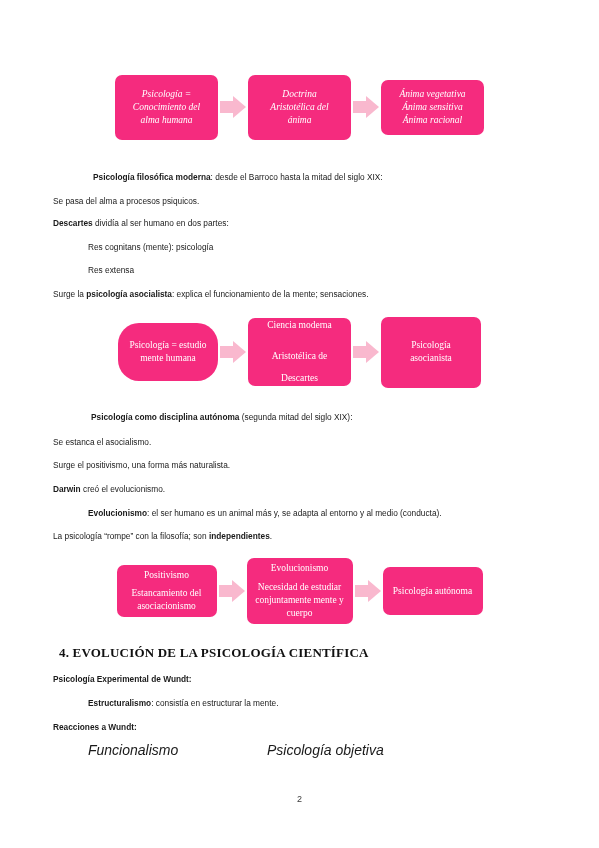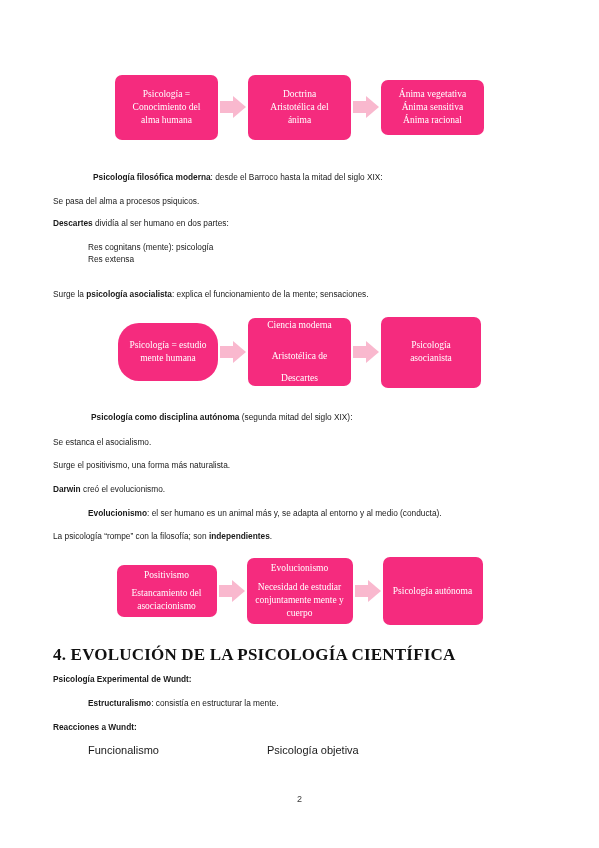--- a/index.html
+++ b/index.html
@@ -80,52 +80,53 @@
     font-size: 8.3px;
     line-height: 11px;
     color: #1a1a1a;
     white-space: nowrap;
   }
   .tline.ind1 { left: 88px; }
   .tline b { font-weight: bold; }
 
   .heading {
     position: absolute;
-    left: 53px;
+    left: 59px;
     font-family: "Liberation Serif", serif;
     font-weight: bold;
-    font-size: 17px;
+    font-size: 13px;
     letter-spacing: 0.2px;
     color: #111111;
     white-space: nowrap;
   }
 
   .pagenum {
     position: absolute;
     left: 0;
     width: 599px;
     text-align: center;
     font-size: 9px;
     color: #3a3a3a;
   }
 
   .col2 {
     position: absolute;
-    font-size: 11px;
+    font-size: 14px;
     line-height: 11px;
     color: #1a1a1a;
     white-space: nowrap;
+    font-style: italic;
   }
 </style>
 </head>
 <body>
 
 <div class="page">
 
-  <div class="diagram" style="top:72px;height:70px;">
+  <div class="diagram" style="top:72px;height:70px;font-style:italic;">
     <div class="dbox" style="width:103px;height:65px;">
       <span class="ln">Psicología =</span>
       <span class="ln">Conocimiento del</span>
       <span class="ln">alma humana</span>
     </div>
     <div class="darrow"></div>
     <div class="dbox" style="width:103px;height:65px;">
       <span class="ln">Doctrina</span>
       <span class="ln">Aristotélica del</span>
       <span class="ln">ánima</span>
@@ -135,21 +136,21 @@
       <span class="ln">Ánima vegetativa</span>
       <span class="ln">Ánima sensitiva</span>
       <span class="ln">Ánima racional</span>
     </div>
   </div>
 
   <div class="tline" style="top:172px;padding-left:40px;"><b>Psicología filosófica moderna</b><span>: desde el Barroco hasta la mitad del siglo XIX:</span></div>
   <div class="tline" style="top:196px;"><span>Se pasa del alma a procesos psiquicos.</span></div>
   <div class="tline" style="top:218px;"><b>Descartes</b><span> dividía al ser humano en dos partes:</span></div>
   <div class="tline ind1" style="top:242px;"><span>Res cognitans (mente): psicología</span></div>
-  <div class="tline ind1" style="top:254px;"><span>Res extensa</span></div>
+  <div class="tline ind1" style="top:265px;"><span>Res extensa</span></div>
   <div class="tline" style="top:289px;"><span>Surge la </span><b>psicología asocialista</b><span>: explica el funcionamiento de la mente; sensaciones.</span></div>
 
   <div class="diagram" style="top:318px;height:68px;">
     <div class="dbox" style="width:100px;height:58px;border-radius:21px;">
       <span class="ln">Psicología = estudio</span>
       <span class="ln">mente humana</span>
     </div>
     <div class="darrow"></div>
     <div class="dbox" style="width:103px;height:68px;gap:9px;">
       <span class="ln">Ciencia moderna</span>
@@ -180,21 +181,21 @@
     </div>
     <div class="darrow"></div>
     <div class="dbox" style="width:106px;height:66px;">
       <span class="ln">Evolucionismo</span>
       <span class="gap"></span>
       <span class="ln">Necesidad de estudiar</span>
       <span class="ln">conjuntamente mente y</span>
       <span class="ln">cuerpo</span>
     </div>
     <div class="darrow"></div>
-    <div class="dbox" style="width:100px;height:68px;">
+    <div class="dbox" style="width:100px;height:48px;">
       <span class="ln">Psicología autónoma</span>
     </div>
   </div>
 
   <div class="heading" style="top:645px;">4. EVOLUCIÓN DE LA PSICOLOGÍA CIENTÍFICA</div>
 
   <div class="tline" style="top:674px;"><b>Psicología Experimental de Wundt:</b><span></span></div>
   <div class="tline ind1" style="top:698px;"><b>Estructuralismo</b><span>: consistía en estructurar la mente.</span></div>
   <div class="tline" style="top:722px;"><b>Reacciones a Wundt:</b><span></span></div>
 

